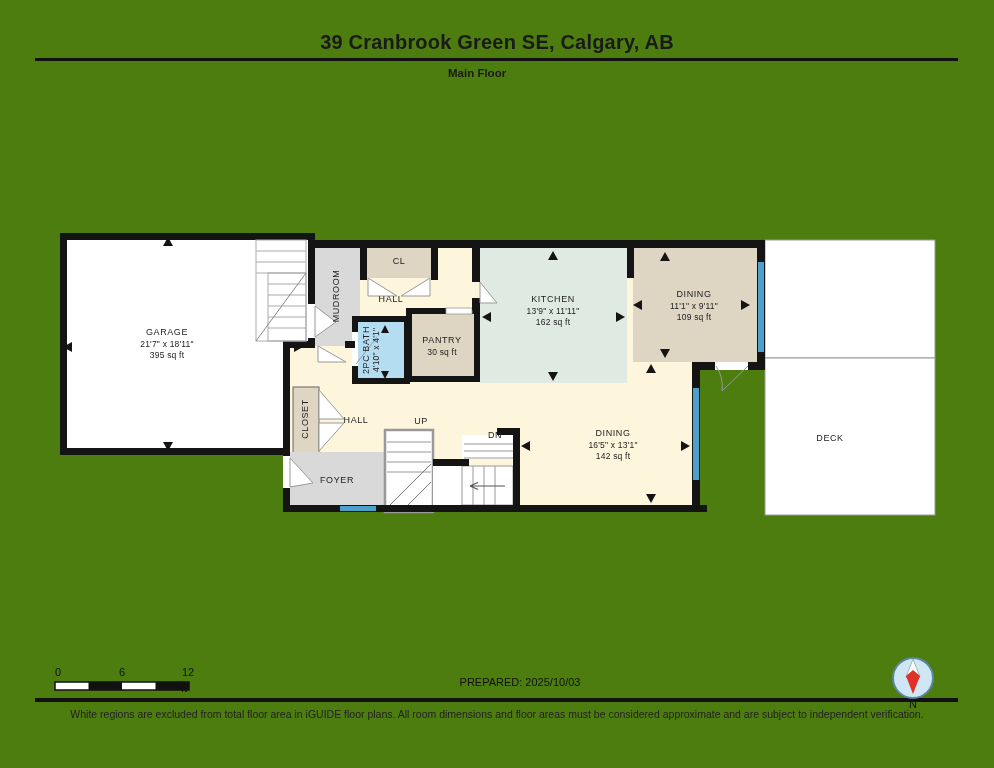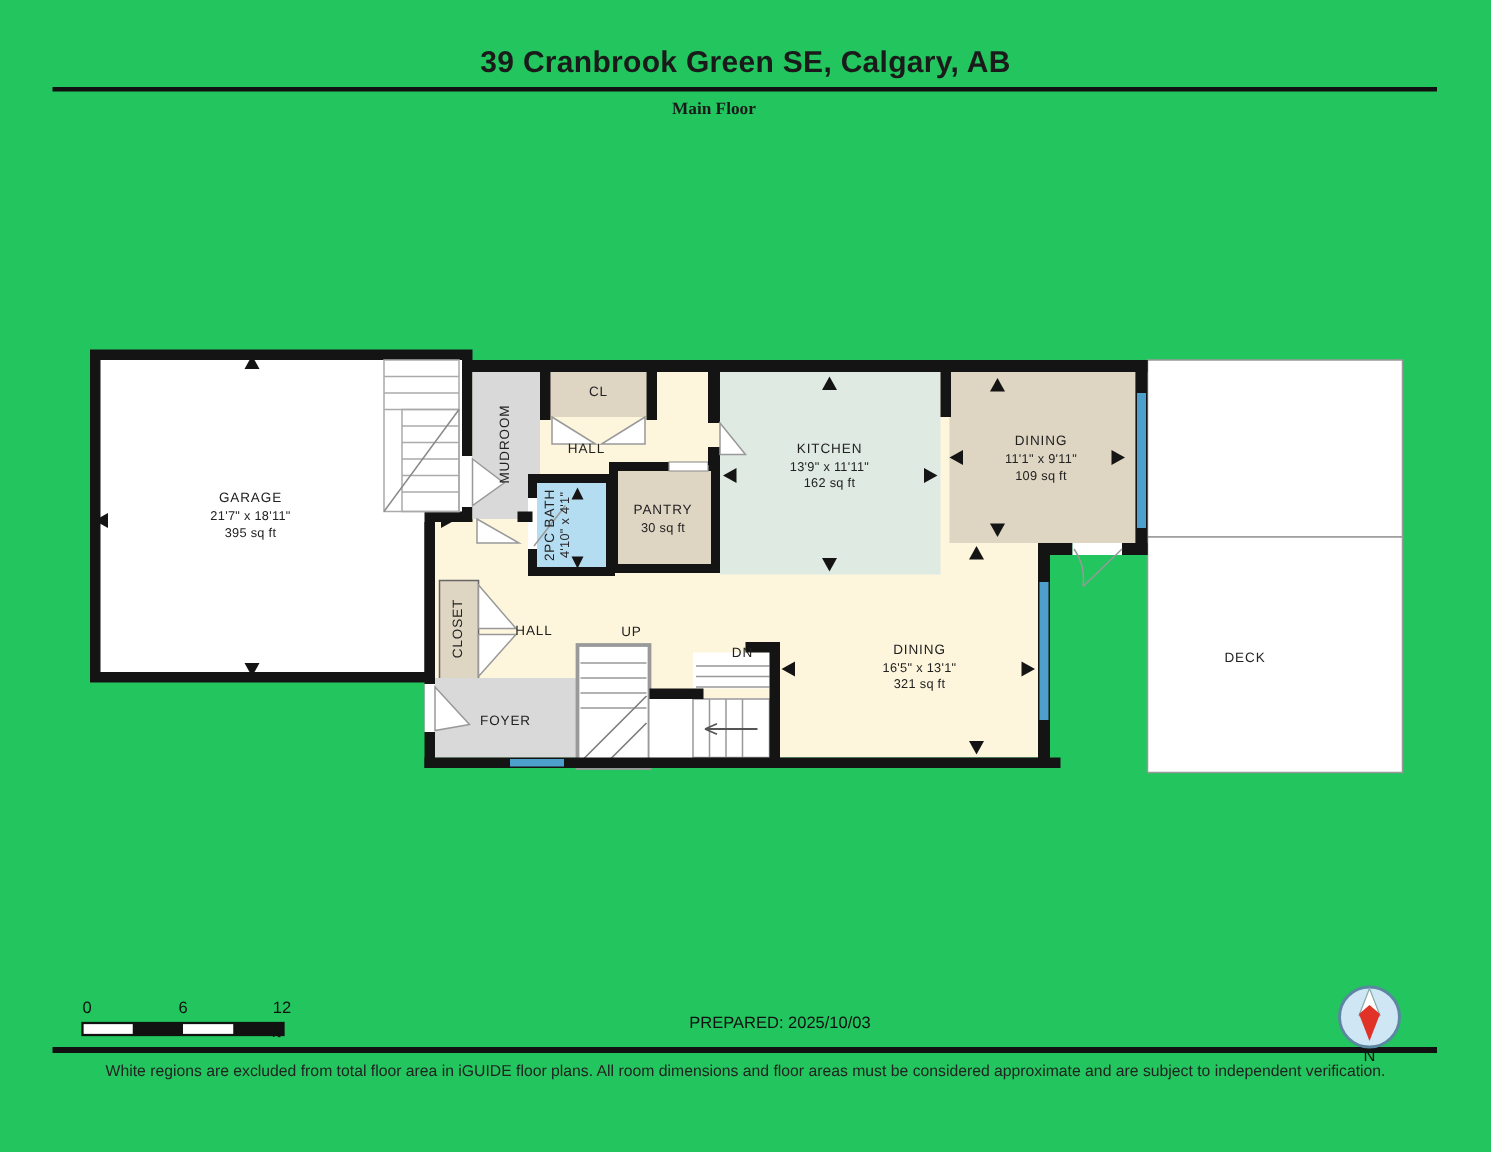--- a/index.html
+++ b/index.html
@@ -1,25 +1,25 @@
 <!DOCTYPE html>
 <html><head>
 <meta charset="utf-8">
 <style>
   html,body{margin:0;padding:0;background:#fff;}
   #canvas{
-    position:relative;width:994px;height:768px;background:#22c55e;
+    position:relative;width:994px;height:768px;background:#4d7c0f;
     font-family:"Liberation Sans","DejaVu Sans",sans-serif;color:#1a1a1a;
     outline:1px solid #cfcfcf;overflow:hidden;
   }
   .abs{position:absolute;}
   .ctr{transform:translate(-50%,-50%);white-space:nowrap;}
   .title{width:994px;text-align:center;top:31px;left:0;font-size:20px;font-weight:bold;letter-spacing:.2px;}
   .subrow{top:67px;left:448px;display:flex;align-items:flex-start;font-size:11.5px;}
-  .subrow .flabel{font-weight:bold;margin-right:12px;font-family:Liberation Serif, serif;}
+  .subrow .flabel{font-weight:bold;margin-right:12px;}
   .subrow .areas div{margin-bottom:3px;}
   .hr-top{top:58px;left:35px;width:923px;height:2.5px;background:#111;}
   .hr-bottom{top:698px;left:35px;width:923px;height:4px;background:#111;}
   .room-label{font-size:9px;letter-spacing:.6px;color:#222;text-align:center;line-height:11.5px;z-index:5;}
   .room-label .dim{font-size:8.5px;letter-spacing:.2px;}
   .vert{writing-mode:vertical-rl;transform:translate(-50%,-50%) rotate(180deg);line-height:10px;}
   .scale-num{font-size:11px;color:#111;z-index:5;}
   .prepared{font-size:11px;color:#111;z-index:5;}
   .north{font-size:11px;color:#111;z-index:5;}
   .disclaimer{top:708px;left:0;width:994px;text-align:center;font-size:10.5px;color:#222;}
@@ -209,21 +209,21 @@
   </div>
   <div class="abs room-label ctr" style="left:421px;top:422px;">
     <div>UP</div>
   </div>
   <div class="abs room-label ctr" style="left:495px;top:420px;margin-top:16px;">
     <div>DN</div>
   </div>
   <div class="abs room-label ctr" style="left:613px;top:445px;">
     <div>DINING</div>
     <div class="dim">16'5" x 13'1"</div>
-    <div class="dim">321 sq ft</div>
+    <div class="dim">142 sq ft</div>
   </div>
   <div class="abs room-label ctr" style="left:337px;top:481px;">
     <div>FOYER</div>
   </div>
   <div class="abs room-label ctr" style="left:830px;top:439px;">
     <div>DECK</div>
   </div>
 
   <div class="abs scale-num ctr" style="left:58px;top:672px;">0</div>
   <div class="abs scale-num ctr" style="left:122px;top:672px;">6</div>

